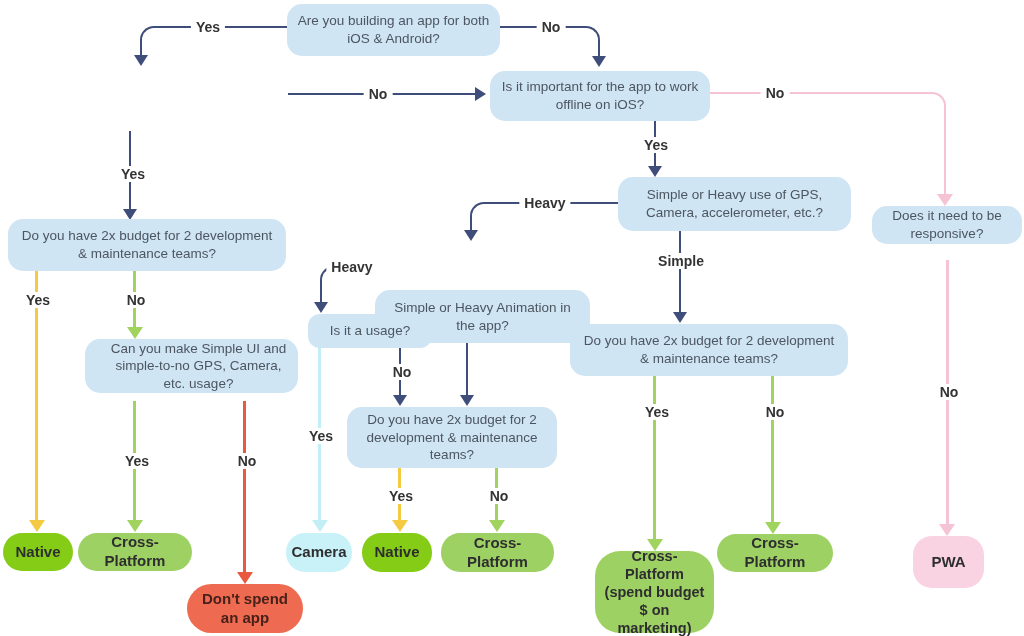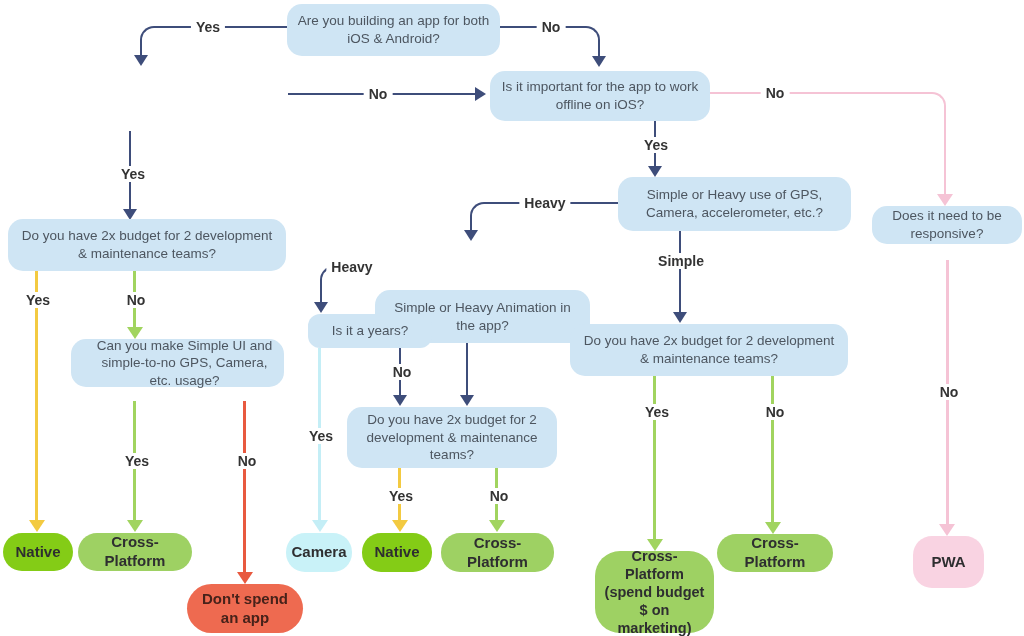--- a/index.html
+++ b/index.html
@@ -139,22 +139,22 @@
 
   <div class="vline thick ln-pink" style="left:946px;top:260px;height:264px;"></div>
   <div class="ah ah-down-pink" style="left:939px;top:524px;"></div>
   <div class="edge-label" style="left:949px;top:392px;">No</div>
 
   <div class="node" style="left:287px;top:4px;width:213px;height:52px;">Are you building an app for both iOS &amp; Android?</div>
   <div class="node" style="left:490px;top:71px;width:220px;height:50px;">Is it important for the app to work offline on iOS?</div>
   <div class="node" style="left:8px;top:219px;width:278px;height:52px;">Do you have 2x budget for 2 development &amp; maintenance teams?</div>
   <div class="node" style="left:618px;top:177px;width:233px;height:54px;">Simple or Heavy use of GPS, Camera, accelerometer, etc.?</div>
   <div class="node" style="left:375px;top:242px;width:215px;height:53px;margin-top:48px;">Simple or Heavy Animation in the app?</div>
-  <div class="node" style="left:308px;top:314px;width:124px;height:34px;border-radius:12px;">Is it a years?</div>
-  <div class="node" style="left:71px;top:339px;width:213px;height:48px;padding-left:24px;">Can you make Simple UI and simple-to-no GPS, Camera, etc. usage?</div>
+  <div class="node" style="left:308px;top:314px;width:124px;height:34px;border-radius:12px;">Is it a usage?</div>
+  <div class="node" style="left:85px;top:339px;width:213px;height:54px;padding-left:24px;">Can you make Simple UI and simple-to-no GPS, Camera, etc. usage?</div>
   <div class="node" style="left:347px;top:407px;width:210px;height:61px;">Do you have 2x budget for 2 development &amp; maintenance teams?</div>
   <div class="node" style="left:570px;top:324px;width:278px;height:52px;">Do you have 2x budget for 2 development &amp; maintenance teams?</div>
   <div class="node" style="left:872px;top:206px;width:150px;height:38px;">Does it need to be responsive?</div>
 
   <div class="pill yellow" style="left:3px;top:533px;width:70px;height:38px;">Native</div>
   <div class="pill green" style="left:78px;top:533px;width:114px;height:38px;">Cross-Platform</div>
   <div class="pill red bigr" style="left:187px;top:584px;width:116px;height:49px;">Don't spend an app</div>
   <div class="pill cyan" style="left:286px;top:533px;width:66px;height:39px;">Camera</div>
   <div class="pill yellow" style="left:362px;top:533px;width:70px;height:39px;">Native</div>
   <div class="pill green" style="left:441px;top:533px;width:113px;height:39px;">Cross-Platform</div>

